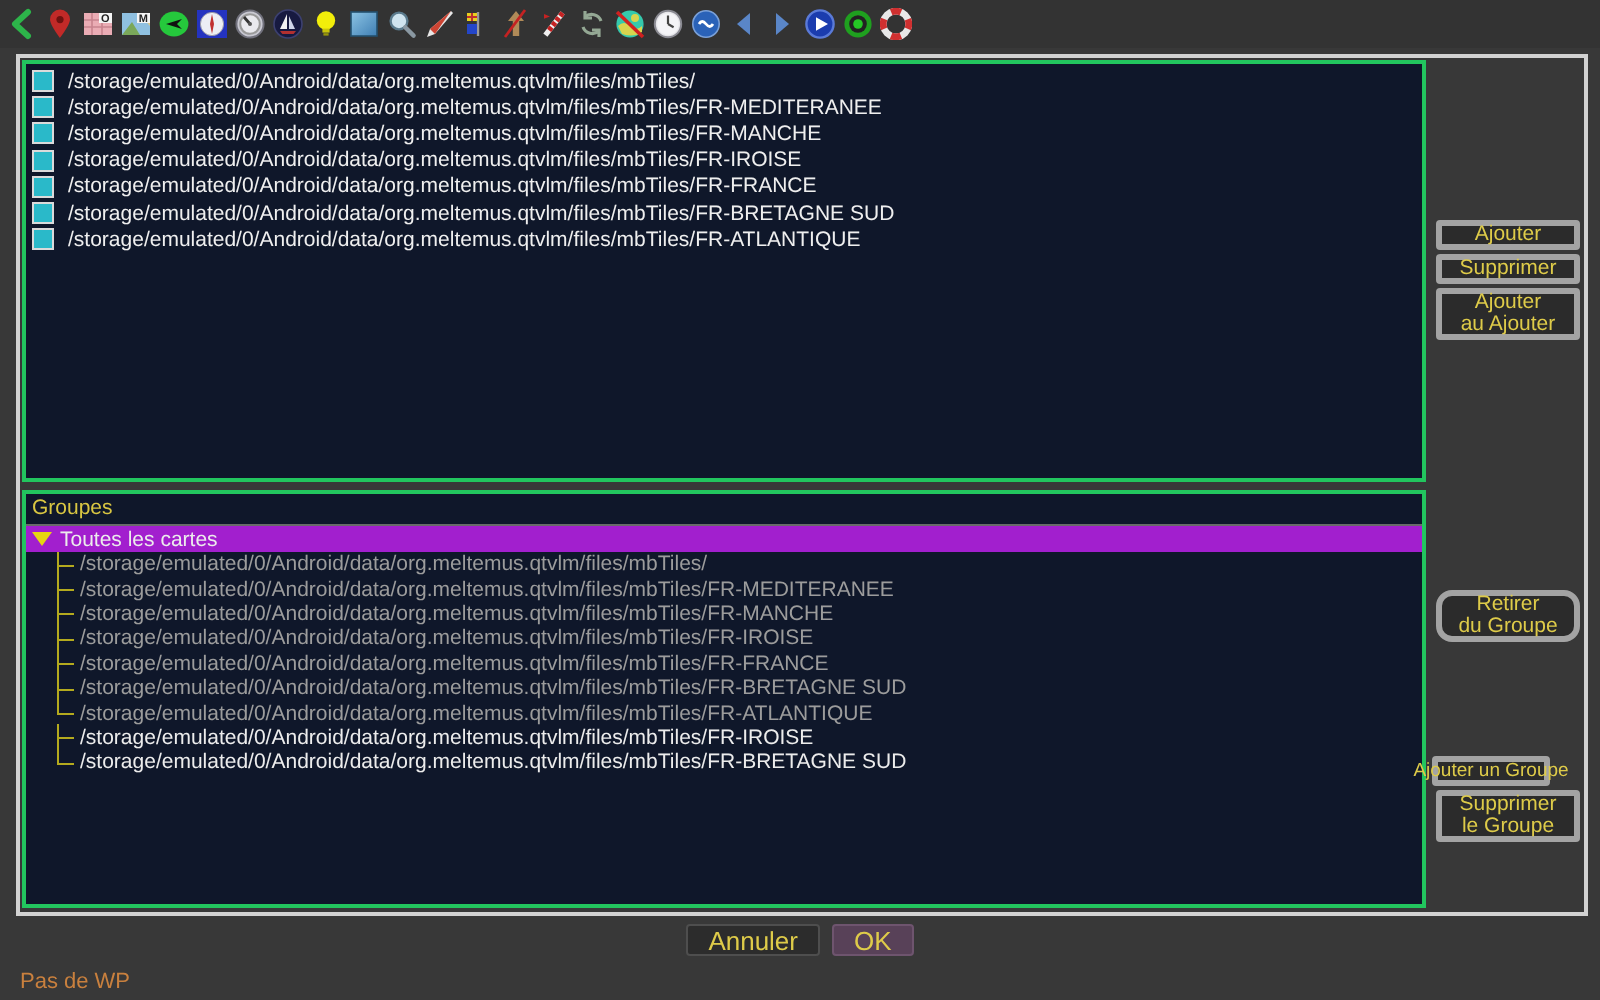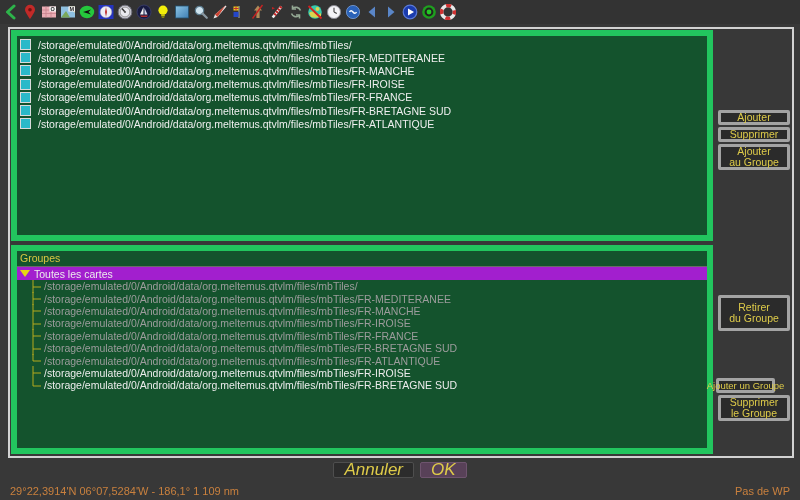--- a/index.html
+++ b/index.html
@@ -9,21 +9,21 @@
   
   .toolbar { position:absolute; top:0; left:0; right:0; height:24px; background:#333333;
              display:flex; align-items:center; padding-left:2px; gap:1px; }
   .tbtn { width:18px; height:19px; display:flex; align-items:center; justify-content:center; }
   .tbtn svg { width:16px; height:16px; }
 
   
   .frame { position:absolute; left:8px; top:27px; width:786px; height:431px;
            border:2px solid #d2d2d2; }
 
-  .panel { position:absolute; border:6px solid #22c55e; background:#14532d; overflow:hidden; }
+  .panel { position:absolute; border:2px solid #22c55e; background:#0f172a; overflow:hidden; }
   .panel-files  { left:1px; top:1px;   width:702px; height:211px; }
   .panel-groups { left:1px; top:216px; width:702px; height:209px; }
 
   
   .file-row { height:13.2px; display:flex; align-items:center; }
   .file-list { padding-top:2px; }
   .chk { width:11px; height:11px; background:#2ab9c9; border:1px solid #dadada;
          margin-left:3px; margin-right:7px; flex:0 0 auto; }
   .fpath { font-size:10.5px; color:#efefef; white-space:nowrap; }
 
@@ -43,29 +43,29 @@
 
   
   .right-col { position:absolute; left:706px; top:0; width:76px; height:427px; }
   .sbtn { position:absolute; left:2px; width:72px; background:#2b2b2b; border:3px solid #a3a3a3;
           border-radius:2px; color:#decb49; font-size:10.5px; text-align:center;
           display:flex; flex-direction:column; align-items:center; justify-content:center;
           line-height:11.5px; cursor:default; }
   .b1 { top:81px;  height:15px; }
   .b2 { top:98px;  height:15px; }
   .b3 { top:115px; height:26px; }
-  .b4 { top:266px; height:36px; }
+  .b4 { top:266px; height:26px;border-radius:8px; }
   .b5 { top:349px; height:15px; left:0; width:59px; font-size:9.5px; white-space:nowrap; }
   .b6 { top:366px; height:26px; }
 
   
   .footer { position:absolute; top:462px; left:0; width:800px; display:flex;
             justify-content:center; gap:6px; }
-  .fbtn { height:16px; padding:0 10px; font-size:17px; color:#decb49; display:flex;
-          align-items:center; border-radius:2px;font-style:italic; }
+  .fbtn { height:16px; padding:0 10px; font-size:13px; color:#decb49; display:flex;
+          align-items:center; border-radius:2px; }
   .fbtn.cancel { background:#2c2c2c; border:1px solid #4e4e4e; }
   .fbtn.ok { background:#584158; border:1px solid #6e546e; }
 
   .statusbar { position:absolute; bottom:3px; left:10px; right:10px; display:flex;
                justify-content:space-between; font-size:11px; color:#c9803e; }
 </style>
 </head>
 <body>
 
 <div class="toolbar">
@@ -358,21 +358,21 @@
 
   <div class="right-col">
     <div class="sbtn b1">
         <span>Ajouter</span>
       </div>
     <div class="sbtn b2">
         <span>Supprimer</span>
       </div>
     <div class="sbtn b3">
         <span>Ajouter</span>
-        <span>au Groupe</span>
+        <span>au Ajouter</span>
       </div>
     <div class="sbtn b4">
         <span>Retirer</span>
         <span>du Groupe</span>
       </div>
     <div class="sbtn b5">
         <span>Ajouter un Groupe</span>
       </div>
     <div class="sbtn b6">
         <span>Supprimer</span>
@@ -380,15 +380,14 @@
       </div>
   </div>
 </div>
 
 <div class="footer">
   <div class="fbtn cancel">Annuler</div>
   <div class="fbtn ok">OK</div>
 </div>
 
 <div class="statusbar">
-  <span>29°22,3914'N 06°07,5284'W - 186,1° 1 109 nm</span>
   <span>Pas de WP</span>
 </div>
 
 </body></html>

